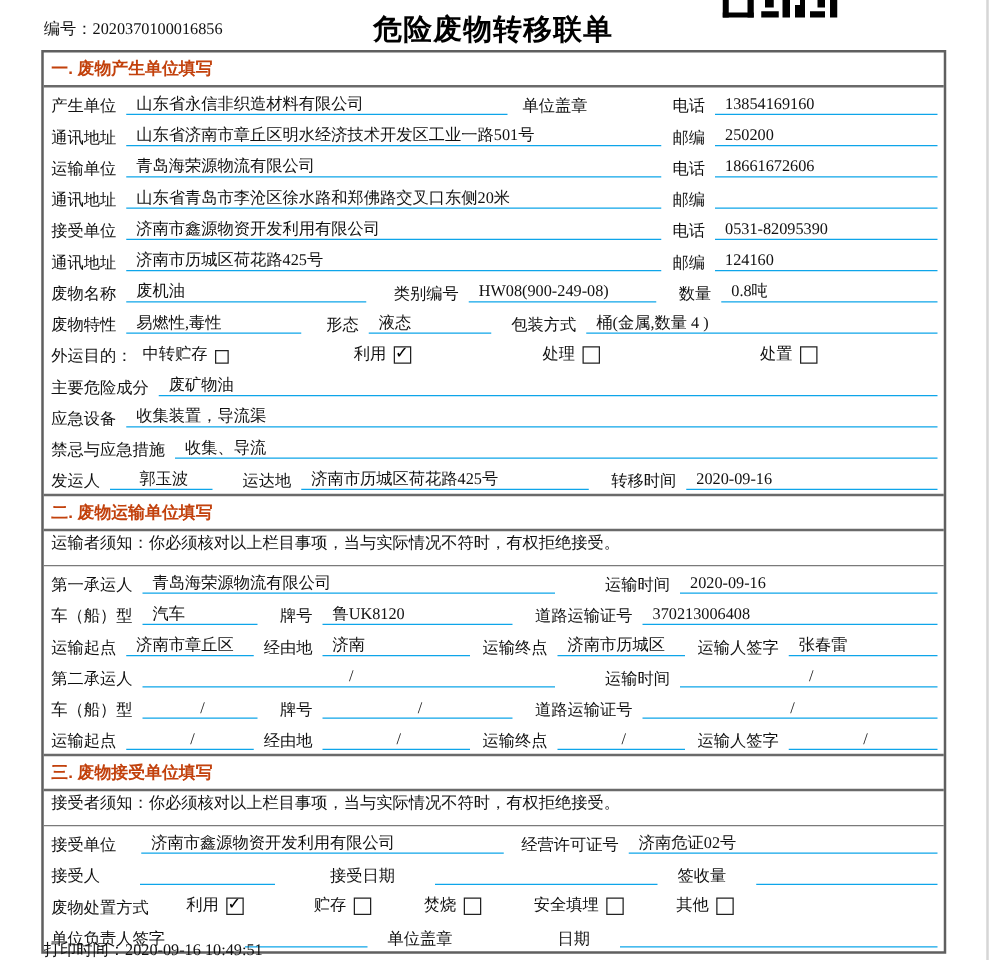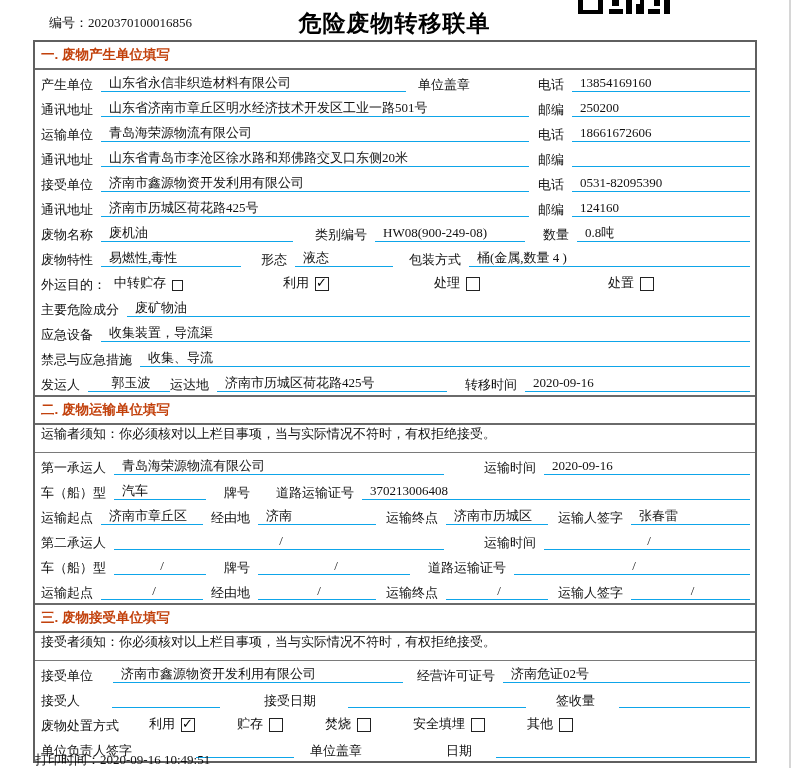--- a/index.html
+++ b/index.html
@@ -5,21 +5,21 @@
   html,body{margin:0;padding:0;}
   body{
     width:796px;height:768px;position:relative;overflow:hidden;
     background:#ffffff;
     font-family:"Liberation Serif","DejaVu Serif",serif;
     font-size:13px;color:#111;
   }
   .page-edge{position:absolute;top:0;bottom:0;left:789px;width:2px;background:#d6d6d6;}
   
   .doc-header{position:absolute;top:8px;left:33px;right:40px;height:30px;}
-  .serial{position:absolute;left:16px;top:6px;white-space:nowrap;}
+  .serial{position:absolute;left:2px;top:6px;white-space:nowrap;}
   .doc-title{
     position:absolute;left:0;right:0;top:0;text-align:center;
     font-family:"Liberation Sans","DejaVu Sans",sans-serif;
     font-size:23px;font-weight:bold;letter-spacing:1px;color:#000;
   }
   .qr-frag{position:absolute;left:545px;top:-8px;}
   
   .form-table{
     position:absolute;left:33px;top:40px;width:724px;
     border:2px solid #5f5f5f;background:#fff;box-sizing:border-box;
@@ -184,21 +184,21 @@
     </div>
 
     <div class="row">
       <span class="lbl">禁忌与应急措施</span>
       <span class="val grow">收集、导流</span>
     </div>
 
     <div class="row">
       <span class="lbl">发运人</span>
       <span class="val" style="width:82px;text-align:center">郭玉波</span>
-      <span class="lbl" style="">运达地</span>
+      <span class="lbl" style="margin-left:24px">运达地</span>
       <span class="val" style="width:230px">济南市历城区荷花路425号</span>
       <span class="lbl" style="margin-left:18px">转移时间</span>
       <span class="val grow">2020-09-16</span>
     </div>
   </div>
 
   <div class="sec">
     <div class="sec-header">二. 废物运输单位填写</div>
     <div class="note-row">
       <span>运输者须知：你必须核对以上栏目事项，当与实际情况不符时，有权拒绝接受。</span>
@@ -208,20 +208,21 @@
       <span class="lbl">第一承运人</span>
       <span class="val" style="width:330px">青岛海荣源物流有限公司</span>
       <span class="lbl" style="margin-left:40px">运输时间</span>
       <span class="val grow">2020-09-16</span>
     </div>
 
     <div class="row">
       <span class="lbl">车（船）型</span>
       <span class="val" style="width:92px">汽车</span>
       <span class="lbl" style="margin-left:18px">牌号</span>
+      <span class="val" style="width:152px">鲁UK8120</span>
       <span class="lbl" style="margin-left:18px">道路运输证号</span>
       <span class="val grow">370213006408</span>
     </div>
 
     <div class="row">
       <span class="lbl">运输起点</span>
       <span class="val" style="width:102px">济南市章丘区</span>
       <span class="lbl" style="margin-left:8px">经由地</span>
       <span class="val" style="width:118px">济南</span>
       <span class="lbl" style="margin-left:10px">运输终点</span>
@@ -269,31 +270,31 @@
       <span class="val" style="width:290px;margin-left:12px">济南市鑫源物资开发利用有限公司</span>
       <span class="lbl" style="margin-left:14px">经营许可证号</span>
       <span class="val grow">济南危证02号</span>
     </div>
 
     <div class="row">
       <span class="lbl">接受人</span>
       <span class="val" style="width:108px;margin-left:24px"></span>
       <span class="lbl" style="margin-left:44px">接受日期</span>
       <span class="val" style="width:178px;margin-left:24px"></span>
-      <span class="lbl" style="margin-left:30px">签收量</span>
+      <span class="lbl" style="margin-left:16px">签收量</span>
       <span class="val grow" style="margin-left:16px"></span>
     </div>
 
     <div class="row">
       <span class="lbl">废物处置方式</span>
       <span class="chk-item" style="margin-left:22px">
         <span>利用</span>
         <span class="cb checked"></span>
       </span>
-      <span class="chk-item" style="margin-left:42px">
+      <span class="chk-item" style="margin-left:56px">
         <span>贮存</span>
         <span class="cb"></span>
       </span>
       <span class="chk-item" style="margin-left:42px">
         <span>焚烧</span>
         <span class="cb"></span>
       </span>
       <span class="chk-item" style="margin-left:42px">
         <span>安全填埋</span>
         <span class="cb"></span>

